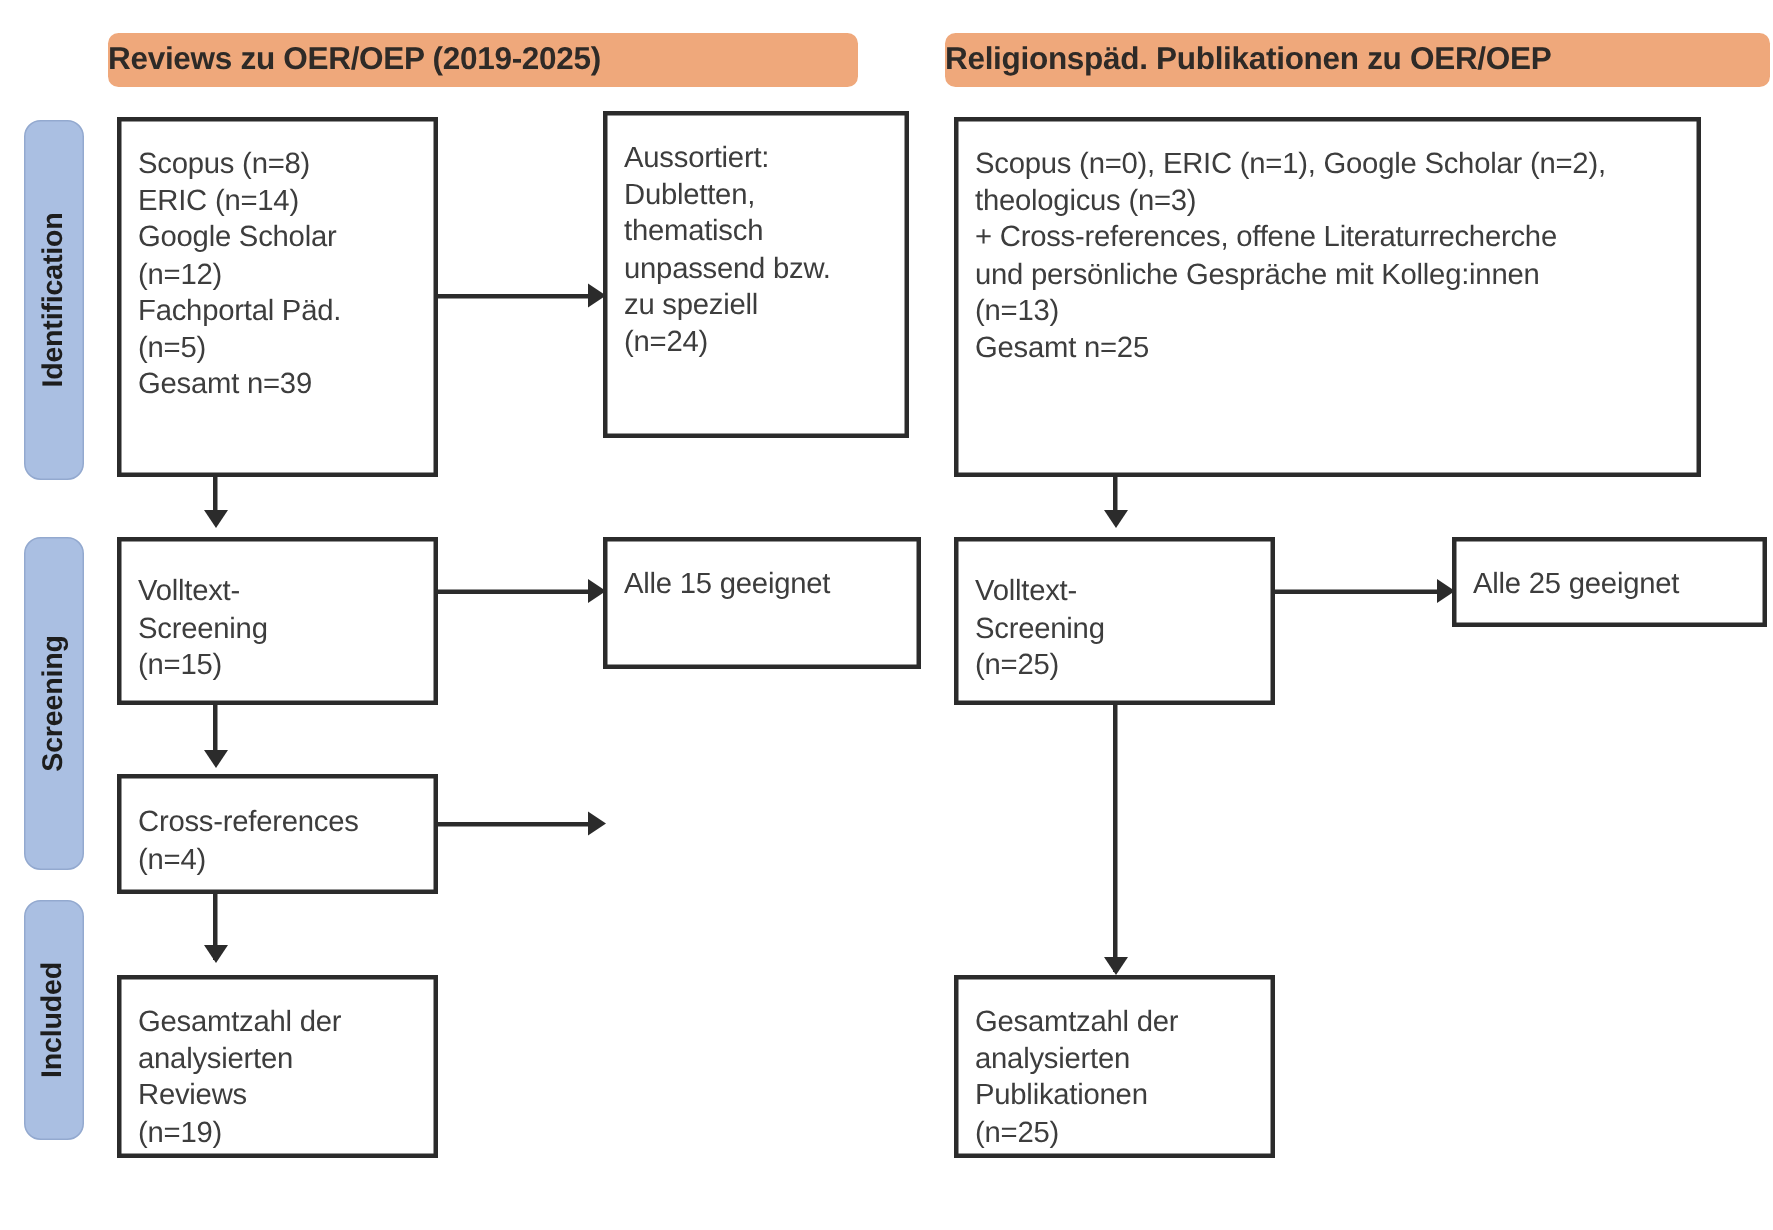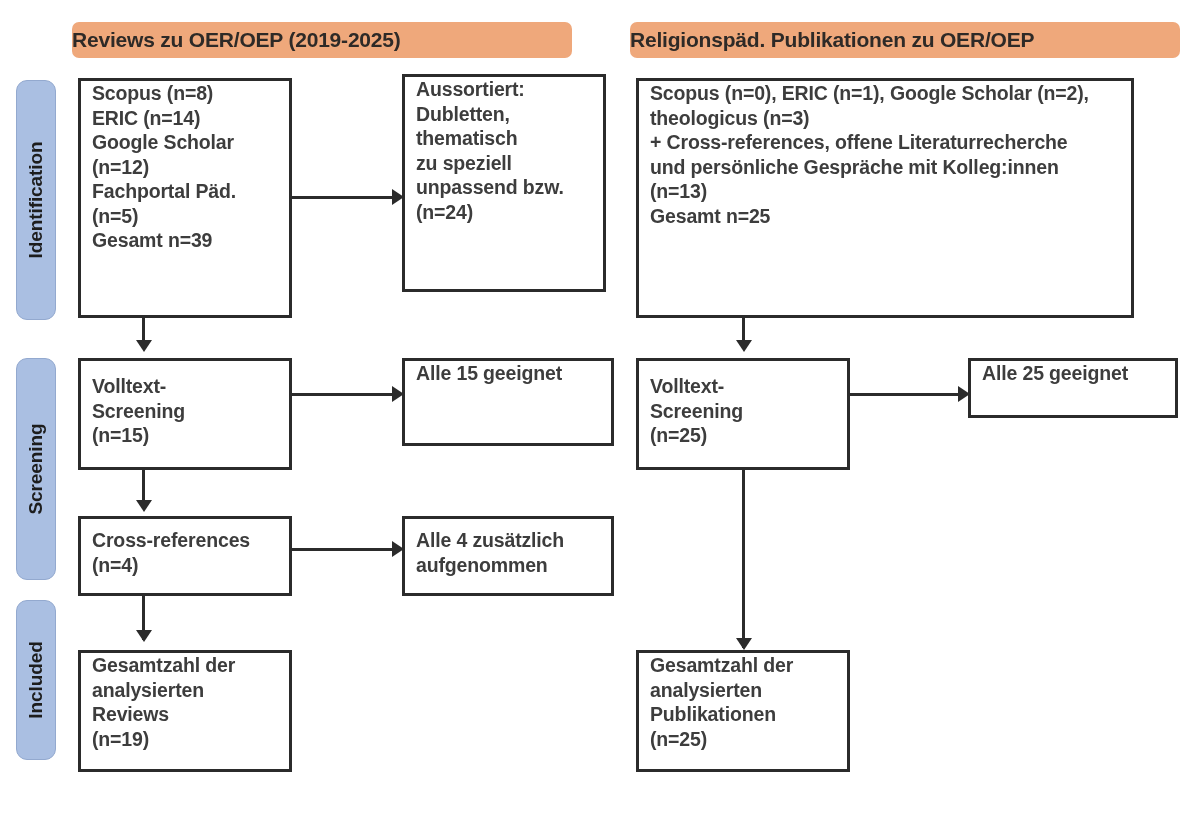--- a/index.html
+++ b/index.html
@@ -52,27 +52,26 @@
     font-weight: bold;
     color: #1d1d1d;
     letter-spacing: -0.1px;
   }
 
   
   .flow-box {
     position: absolute;
     background: #ffffff;
     border: 3px solid #2b2b2b;
-    padding: 0 9px 6px 11px;
+    padding: 16px 9px 6px 11px;
     font-size: 19.5px;
     line-height: 1.30;
     color: #3d3d3d;
     letter-spacing: -0.15px;
     overflow: hidden;
-    font-weight: bold;
   }
   .flow-box .line { display: block; white-space: nowrap; }
   .flow-box.centered-v {
     display: flex;
     flex-direction: column;
     justify-content: center;
   }
   .flow-box.tight { line-height: 1.26; }
 
   
@@ -133,22 +132,22 @@
     <span class="line">Gesamt n=39</span>
   </div>
 
   <div class="conn h" style="left:292px; top:196px; width:104px;"></div>
   <div class="arrow-head right" style="left:392px; top:189px;"></div>
 
   <div class="flow-box tight" style="left:402px; top:74px; width:204px; height:218px;">
     <span class="line">Aussortiert:</span>
     <span class="line">Dubletten,</span>
     <span class="line">thematisch</span>
+    <span class="line">unpassend bzw.</span>
     <span class="line">zu speziell</span>
-    <span class="line">unpassend bzw.</span>
     <span class="line">(n=24)</span>
   </div>
 
   <div class="flow-box tight" style="left:636px; top:78px; width:498px; height:240px;">
     <span class="line">Scopus (n=0), ERIC (n=1), Google Scholar (n=2),</span>
     <span class="line">theologicus (n=3)</span>
     <span class="line">+ Cross-references, offene Literaturrecherche</span>
     <span class="line">und persönliche Gespräche mit Kolleg:innen</span>
     <span class="line">(n=13)</span>
     <span class="line">Gesamt n=25</span>
@@ -190,24 +189,20 @@
   <div class="arrow-head down" style="left:136px; top:500px;"></div>
 
   <div class="flow-box centered-v tight" style="left:78px; top:516px; width:214px; height:80px;">
     <span class="line">Cross-references</span>
     <span class="line">(n=4)</span>
   </div>
 
   <div class="conn h" style="left:292px; top:548px; width:104px;"></div>
   <div class="arrow-head right" style="left:392px; top:541px;"></div>
 
-  <div class="flow-box centered-v tight" style="left:402px; top:516px; width:212px; height:80px;">
-    <span class="line">Alle 4 zusätzlich</span>
-    <span class="line">aufgenommen</span>
-  </div>
 
   <div class="conn v" style="left:142px; top:596px; width:3px; height:44px;"></div>
   <div class="arrow-head down" style="left:136px; top:630px;"></div>
 
   <div class="conn v" style="left:742px; top:470px; width:3px; height:178px;"></div>
   <div class="arrow-head down" style="left:736px; top:638px;"></div>
 
   <div class="flow-box tight" style="left:78px; top:650px; width:214px; height:122px;">
     <span class="line">Gesamtzahl der</span>
     <span class="line">analysierten</span>

